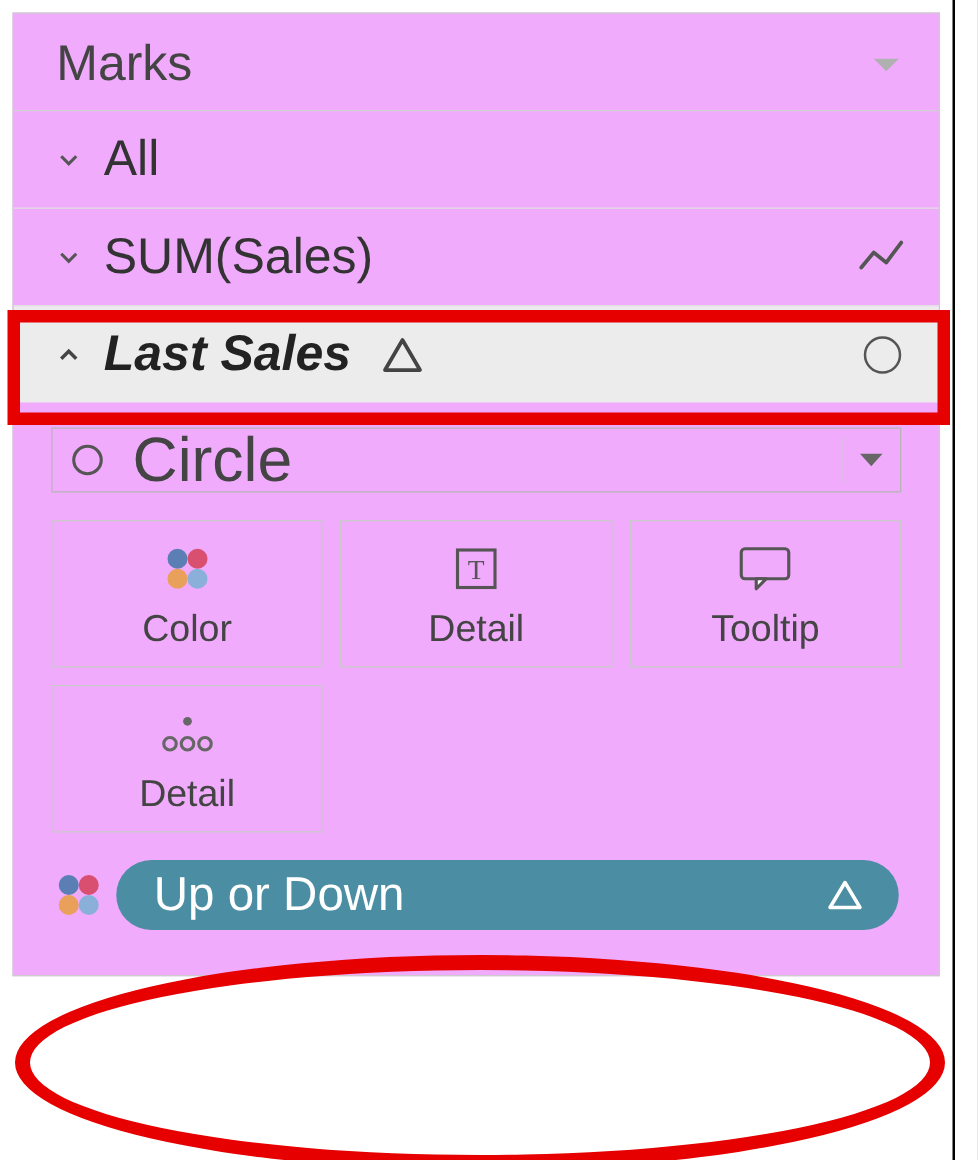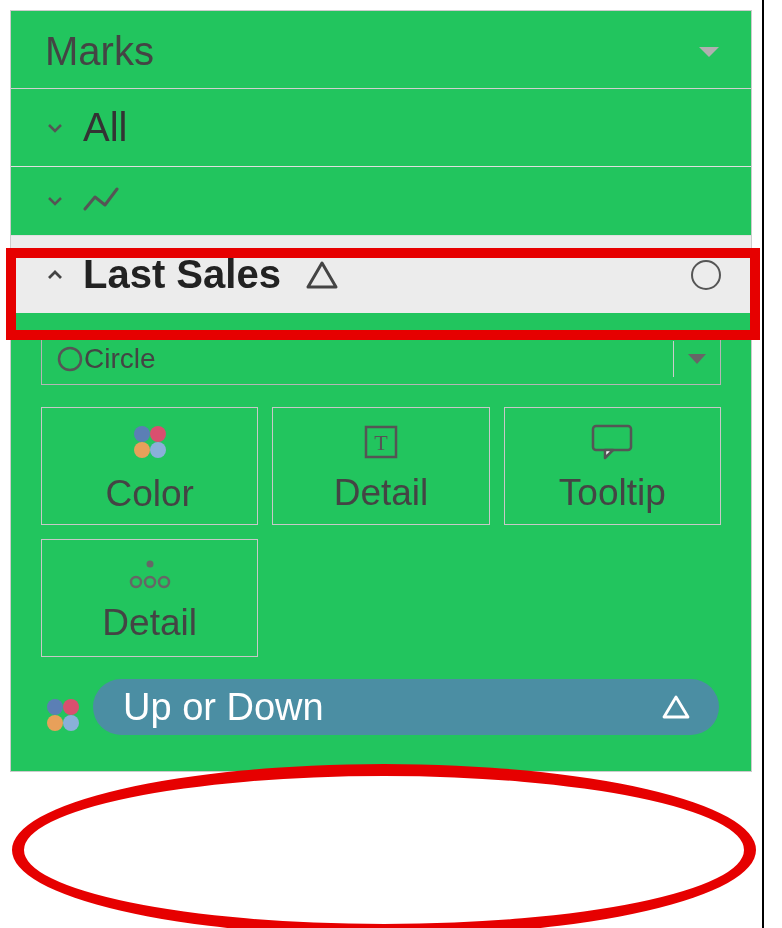--- a/index.html
+++ b/index.html
@@ -6,21 +6,21 @@
       margin: 0;
       padding: 0;
       font-family: -apple-system, BlinkMacSystemFont, "Segoe UI", Arial, sans-serif;
       background: #fff;
       width: 782px;
       height: 928px;
       position: relative;
     }
     .panel {
       border: 1px solid #ccc;
-      background: #22c55e;
+      background: #f0abfc;
       width: 740px;
       margin: 10px 0 0 10px;
       position: relative;
     }
     .panel-header {
       padding: 18px 24px 14px 34px;
       display: flex;
       justify-content: space-between;
       align-items: center;
       border-bottom: 1px solid #d0d0d0;
@@ -97,24 +97,24 @@
     .mark-type-select {
       border: 1px solid #b5b5b5;
       display: flex;
       align-items: center;
       padding: 8px 14px;
       margin-bottom: 22px;
       height: 52px;
       box-sizing: border-box;
     }
     .mark-type-label {
-      font-size: 28px;
+      font-size: 50px;
       color: #444;
       flex: 1;
-      margin-left: 0;
+      margin-left: 22px;
     }
     .mark-type-caret {
       width: 0;
       height: 0;
       border-left: 9px solid transparent;
       border-right: 9px solid transparent;
       border-top: 10px solid #666;
     }
     .mark-type-divider {
       width: 1px;
@@ -139,26 +139,26 @@
       box-sizing: border-box;
     }
     .tile-icon {
       height: 44px;
       display: flex;
       align-items: center;
       justify-content: center;
       margin-bottom: 10px;
     }
     .tile-label {
-      font-size: 37px;
+      font-size: 30px;
       color: #444;
     }
     .pill-row {
       display: flex;
-      align-items: flex-end;
+      align-items: center;
       gap: 10px;
       margin-top: 22px;
       padding: 0 2px;
     }
     .pill-prefix-icon {
       width: 40px;
       height: 40px;
       flex: 0 0 40px;
     }
     .pill {
@@ -201,26 +201,27 @@
     <svg class="chevron" viewBox="0 0 20 20">
       <polyline points="4,7 10,13 16,7" fill="none" stroke="#555" stroke-width="2.5"></polyline>
     </svg>
     <span class="row-label">All</span>
   </div>
 
   <div class="row">
     <svg class="chevron" viewBox="0 0 20 20">
       <polyline points="4,7 10,13 16,7" fill="none" stroke="#555" stroke-width="2.5"></polyline>
     </svg>
+    <span class="row-label">SUM(Sales)</span>
     <svg class="line-icon" viewBox="0 0 36 36">
       <polyline points="2,26 12,14 22,22 34,6" fill="none" stroke="#555" stroke-width="3" stroke-linecap="round" stroke-linejoin="round"></polyline>
     </svg>
   </div>
 
-  <div class="row row-selected" style="border-bottom:none;">
+  <div class="row row-selected" style="border-bottom:none;font-style:italic;">
     <svg class="chevron" viewBox="0 0 20 20">
       <polyline points="4,13 10,7 16,13" fill="none" stroke="#444" stroke-width="2.8"></polyline>
     </svg>
     <span class="row-label bold" style="flex:0 0 auto;">Last Sales</span>
     <svg width="34" height="30" viewBox="0 0 34 30" style="margin-left:6px;">
       <polygon points="17,3 31,27 3,27" fill="none" stroke="#444" stroke-width="3" stroke-linejoin="round"></polygon>
     </svg>
     <div style="flex:1"></div>
     <div class="circle-icon-small"></div>
   </div>

